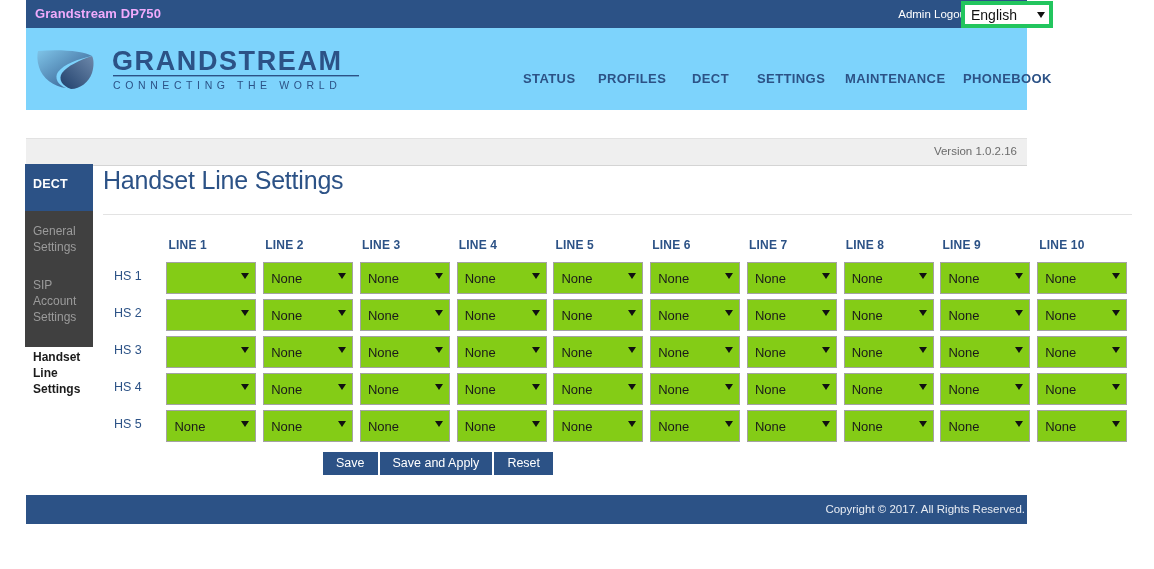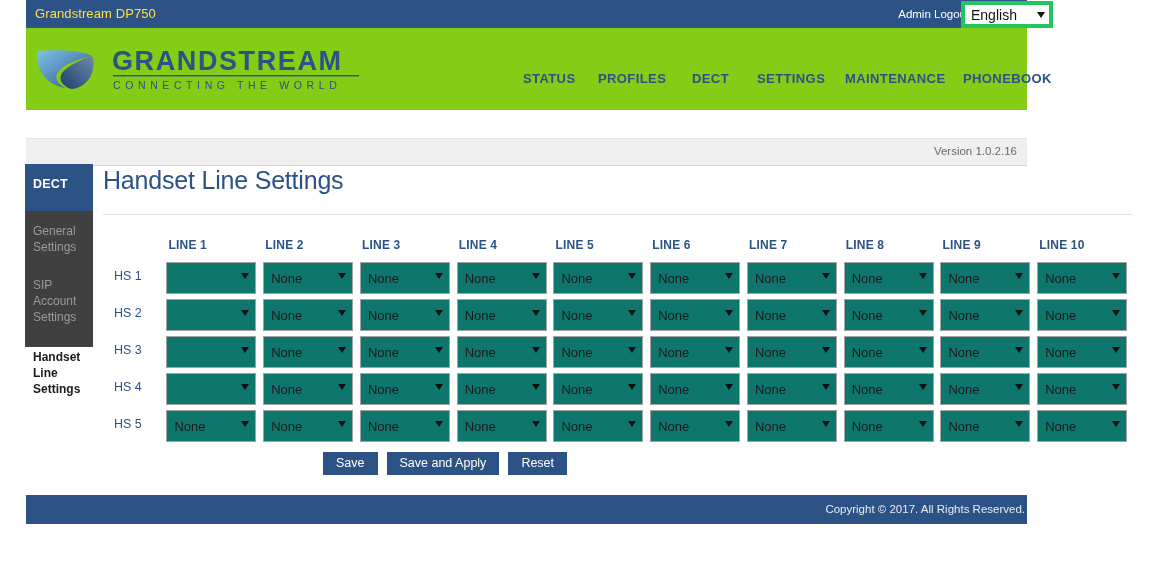--- a/index.html
+++ b/index.html
@@ -20,23 +20,23 @@
     position: absolute;
     left: 26px; top: 0;
     width: 1001px; height: 28px;
     background: #2c5286;
     color: #ffffff;
   }
   #topbar .brand {
     position: absolute;
     left: 9px; top: 6px;
     font-size: 13px;
-    font-weight: normal;
+    font-weight: bold;
     letter-spacing: .1px;
-    color: #fde047;
+    color: #f0abfc;
   }
   #topbar .right {
     position: absolute;
     right: 0px; top: 0px;
     height: 28px;
     display: flex;
     align-items: center;
     font-size: 11.5px;
   }
   #topbar .right a {
@@ -80,21 +80,21 @@
     border-right: 4.5px solid transparent;
     border-top: 6px solid #111111;
   }
   #lang-arrow { right: 8px; top: 11px; }
 
   
   #logoband {
     position: absolute;
     left: 26px; top: 28px;
     width: 1001px; height: 82px;
-    background: #84cc16;
+    background: #7dd3fc;
   }
   #logo {
     position: absolute;
     left: 8px; top: 14px;
     width: 330px; height: 54px;
   }
   #logo svg { display: block; }
 
   #nav {
     position: absolute;
@@ -243,33 +243,33 @@
     width: 90px;
     height: 27px;
   }
   select.line-select {
     width: 90px;
     height: 32px;
     font-size: 13px;
     padding: 0 20px 0 7px;
     border: 1px solid #a3a3a3;
     color: #1a1a1a;
-    background: #0f766e;
+    background: #84cc16;
   }
   .cellwrap .sel-arrow {
     right: 7px;
     top: 11px;
   }
 
   
   #btnrow {
     position: absolute;
     left: 323px; top: 452px;
     display: flex;
-    gap: 9px;
+    gap: 2px;
   }
   #btnrow button {
     font-family: "Liberation Sans", sans-serif;
     background: #2c5286;
     color: #ffffff;
     border: none;
     font-size: 12.5px;
     height: 23px;
     padding: 0 13px;
     cursor: pointer;

